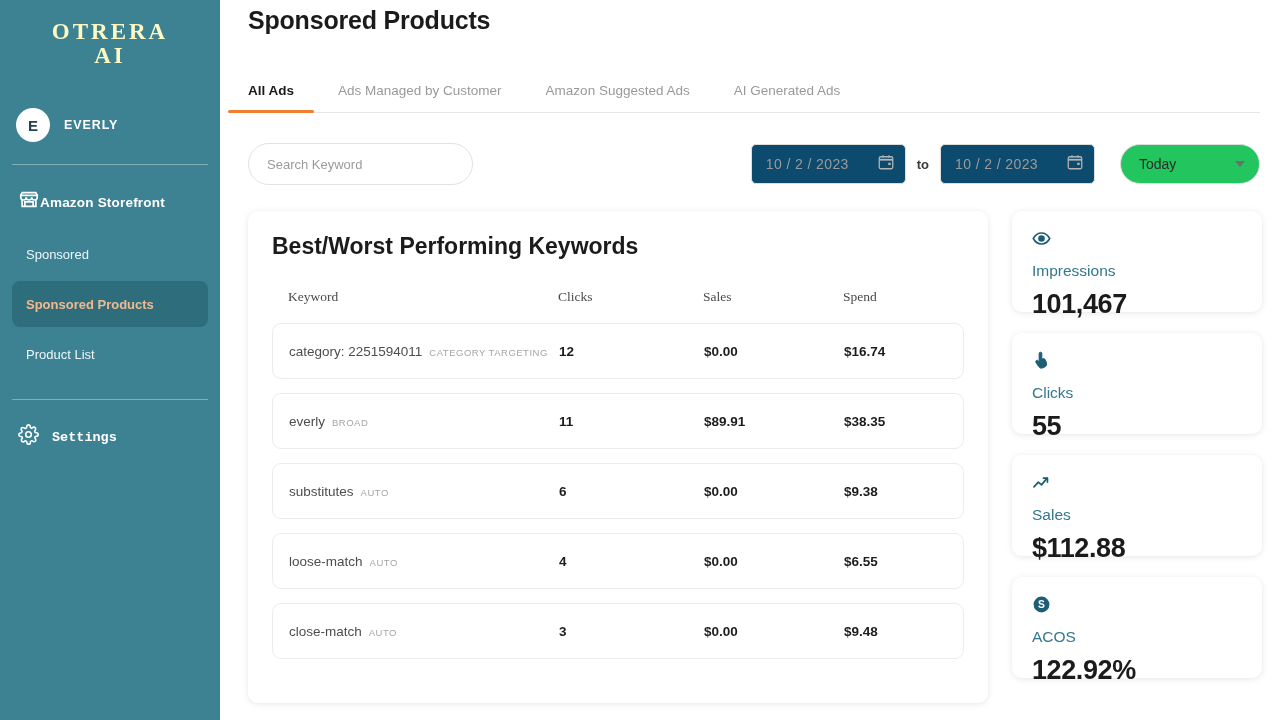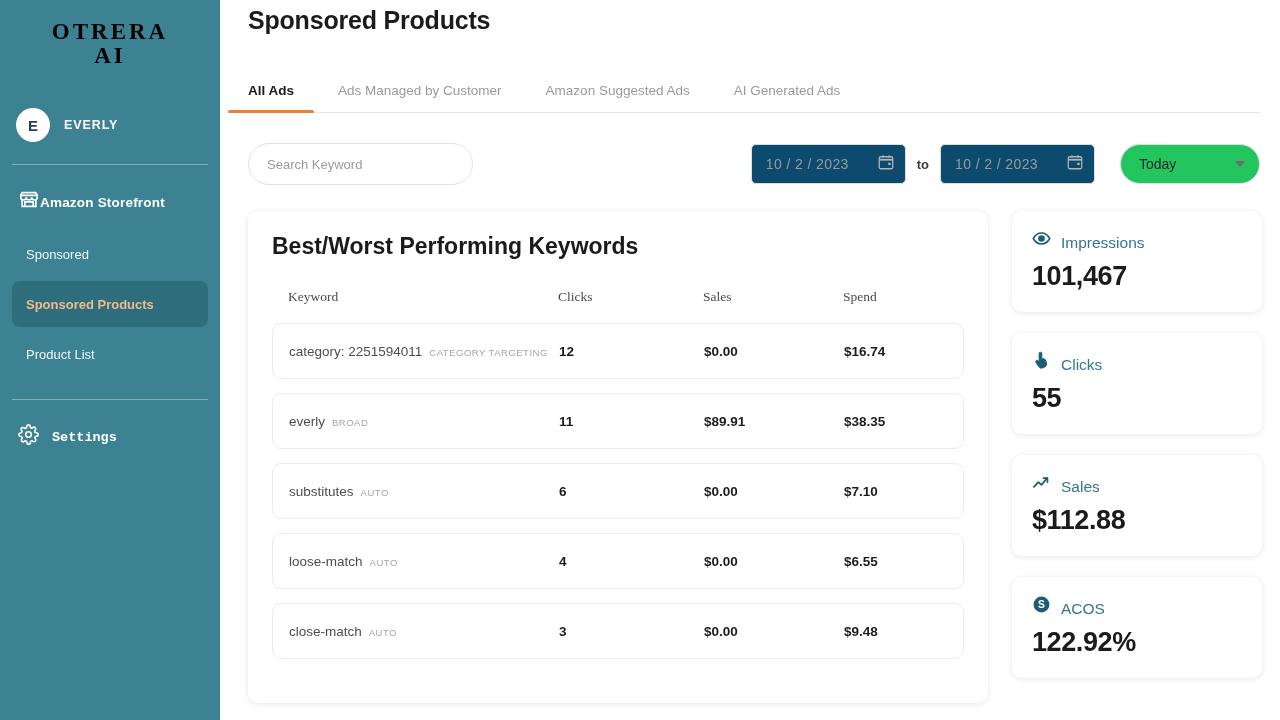--- a/index.html
+++ b/index.html
@@ -12,21 +12,21 @@
 
   
   .sidebar {
     width: 220px; height: 720px; flex: 0 0 220px;
     background: #3d8293; color: #ffffff;
     display: flex; flex-direction: column;
   }
   .logo-wrap { padding: 20px 0 0 0; text-align: center; }
   .logo-line {
     font-family: "Liberation Serif", serif;
-    font-weight: 700; color: #000000;
+    font-weight: 700; color: #fef9c3;
     letter-spacing: 3px; line-height: 1.05;
   }
   .logo-1 { font-size: 23px; }
   .logo-2 { font-size: 23px; }
 
   .account { display: flex; align-items: center; gap: 14px; padding: 0 16px; margin-top: 40px; }
   .avatar {
     width: 34px; height: 34px; border-radius: 50%;
     background: #ffffff; color: #24434c;
     font-size: 15px; font-weight: 700;
@@ -116,21 +116,21 @@
   .kw-name { font-size: 13.5px; color: #4d4d4d; }
   .kw-badge { font-size: 9.5px; color: #a5a5a5; letter-spacing: .5px; margin-left: 7px; text-transform: uppercase; }
   .cell { font-size: 13.5px; color: #1c1c1c; font-weight: 700; }
 
   
   .metrics { width: 250px; flex: 0 0 250px; display: flex; flex-direction: column; gap: 21px; }
   .metric-card {
     background: #fff; border-radius: 10px; box-shadow: 0 1px 6px rgba(0,0,0,.10);
     padding: 18px 20px 20px 20px; height: 101px;
   }
-  .metric-head { display: flex; align-items: flex-end; gap: 10px; }
+  .metric-head { display: flex; align-items: flex-start; gap: 10px; flex-direction: column; }
   .metric-label { font-size: 15.5px; color: #33788c; }
   .metric-value { font-size: 27px; font-weight: 700; color: #1b1b1b; margin-top: 9px; letter-spacing: -.4px; }
   .ic { flex: 0 0 auto; display: block; }
 </style>
 </head>
 <body>
 
 <div class="app">
 
   <aside class="sidebar">
@@ -258,21 +258,21 @@
           <div class="cell col-sales">$89.91</div>
           <div class="cell col-spend">$38.35</div>
         </div>
 
         <div class="row">
           <div class="col-kw">
             <span class="kw-name">substitutes</span><span class="kw-badge">AUTO</span>
           </div>
           <div class="cell col-clicks">6</div>
           <div class="cell col-sales">$0.00</div>
-          <div class="cell col-spend">$7.10</div>
+          <div class="cell col-spend">$9.38</div>
         </div>
 
         <div class="row">
           <div class="col-kw">
             <span class="kw-name">loose-match</span><span class="kw-badge">AUTO</span>
           </div>
           <div class="cell col-clicks">4</div>
           <div class="cell col-sales">$0.00</div>
           <div class="cell col-spend">$6.55</div>
         </div>

